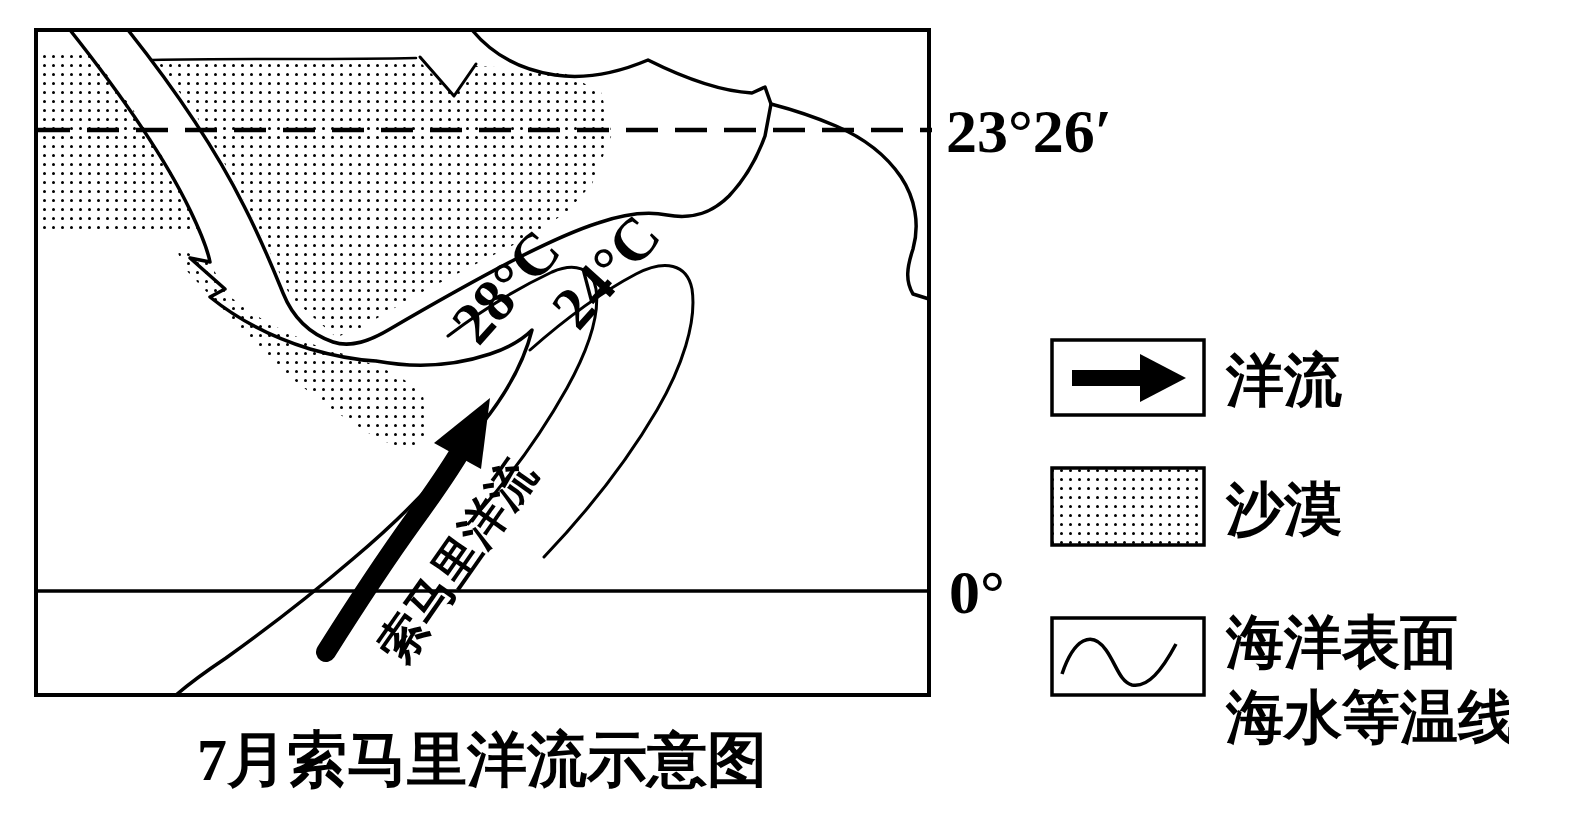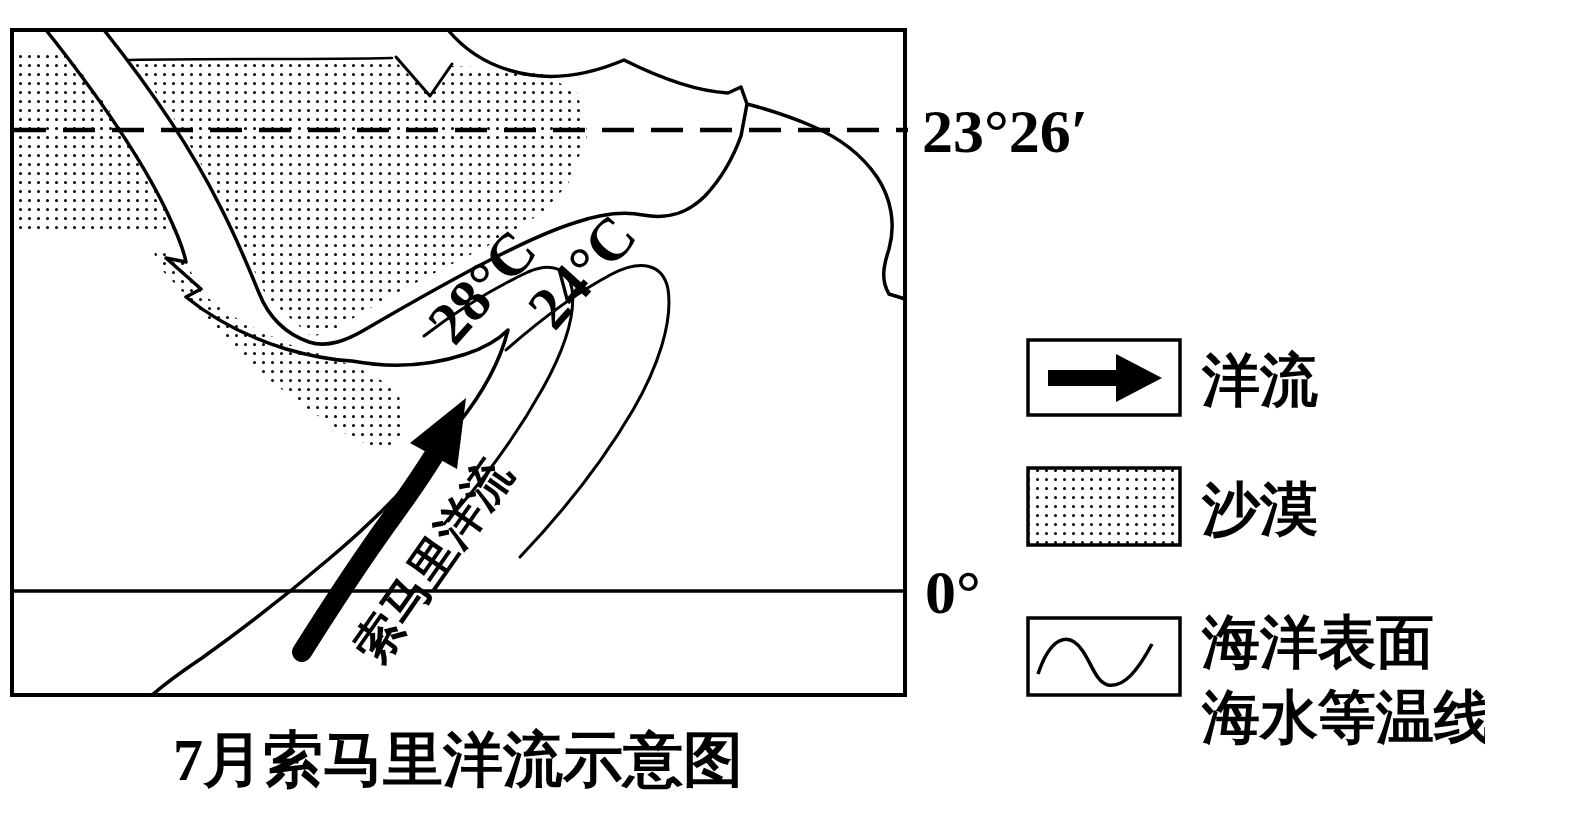--- a/index.html
+++ b/index.html
@@ -1,16 +1,16 @@
 <!DOCTYPE html>
 <html><head>
 <meta charset="utf-8">
 <style>
   html,body{margin:0;padding:0;background:#ffffff;}
-  .canvas{position:relative;width:1485px;height:829px;background:#ffffff;overflow:hidden;}
+  .canvas{position:relative;width:1485px;height:829px;background:#ffffff;overflow:hidden;margin-left:24px;}
   svg{display:block;}
   text{fill:#000;}
   .num{font-family:"Liberation Serif","DejaVu Serif",serif;font-weight:bold;}
   .cjk{font-family:"Liberation Serif","DejaVu Serif",serif;font-weight:bold;}
 </style>
 </head>
 <body>
 
 <div class="canvas">
 <svg width="1590" height="829" viewBox="0 0 1590 829" xmlns="http://www.w3.org/2000/svg">

